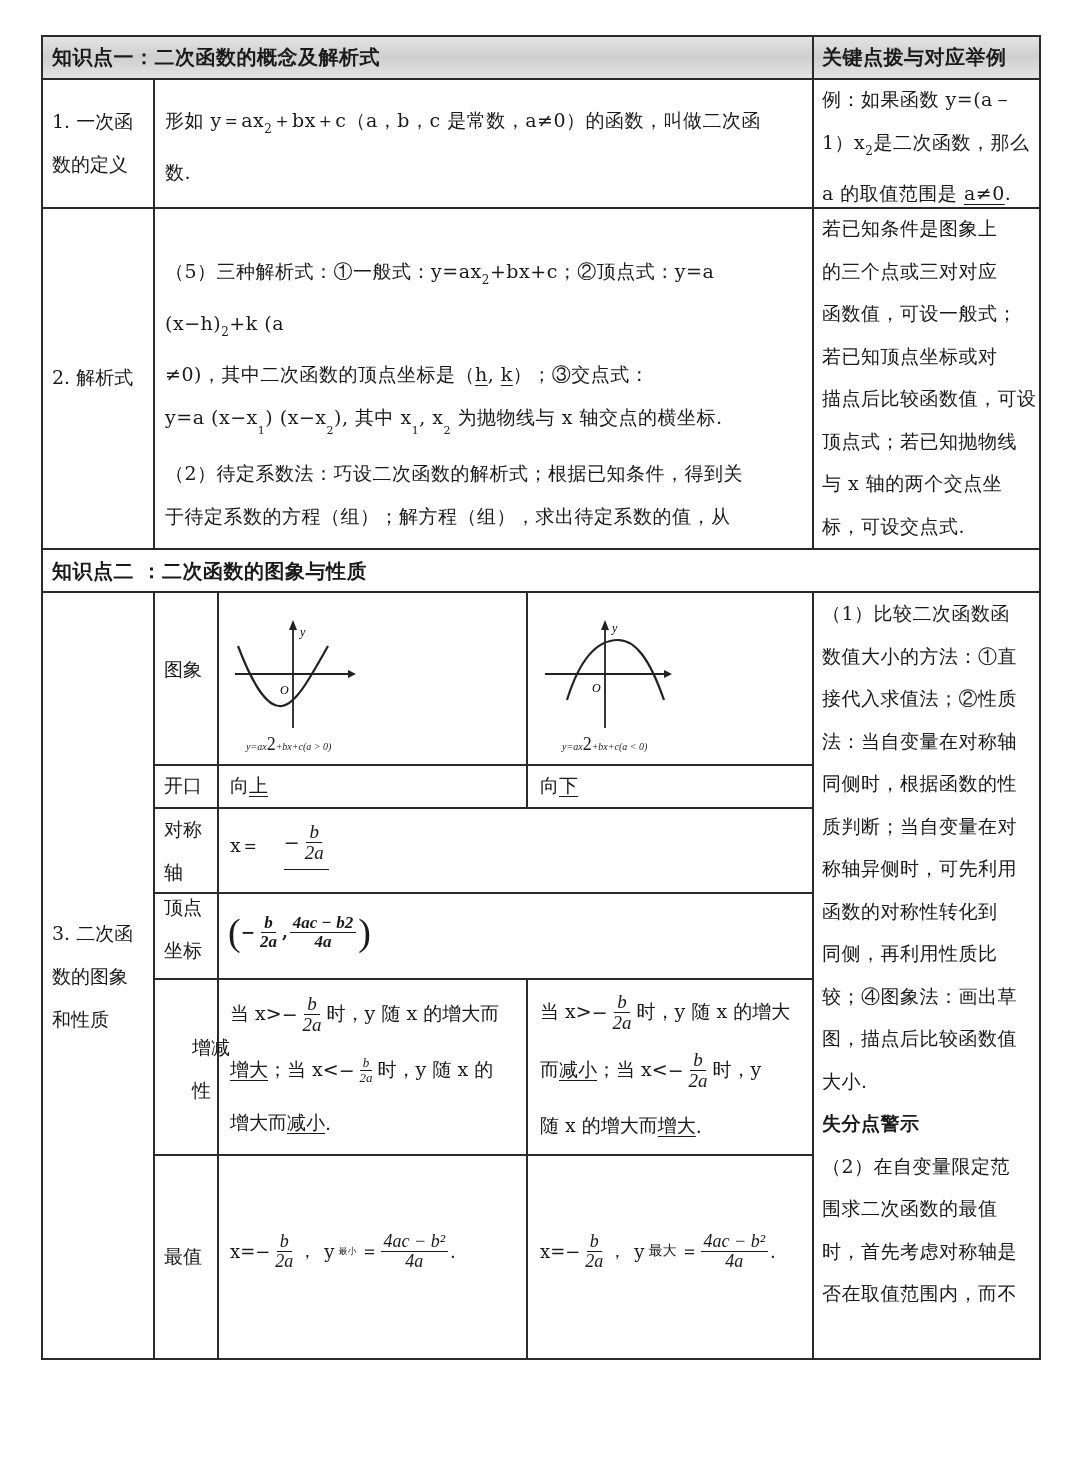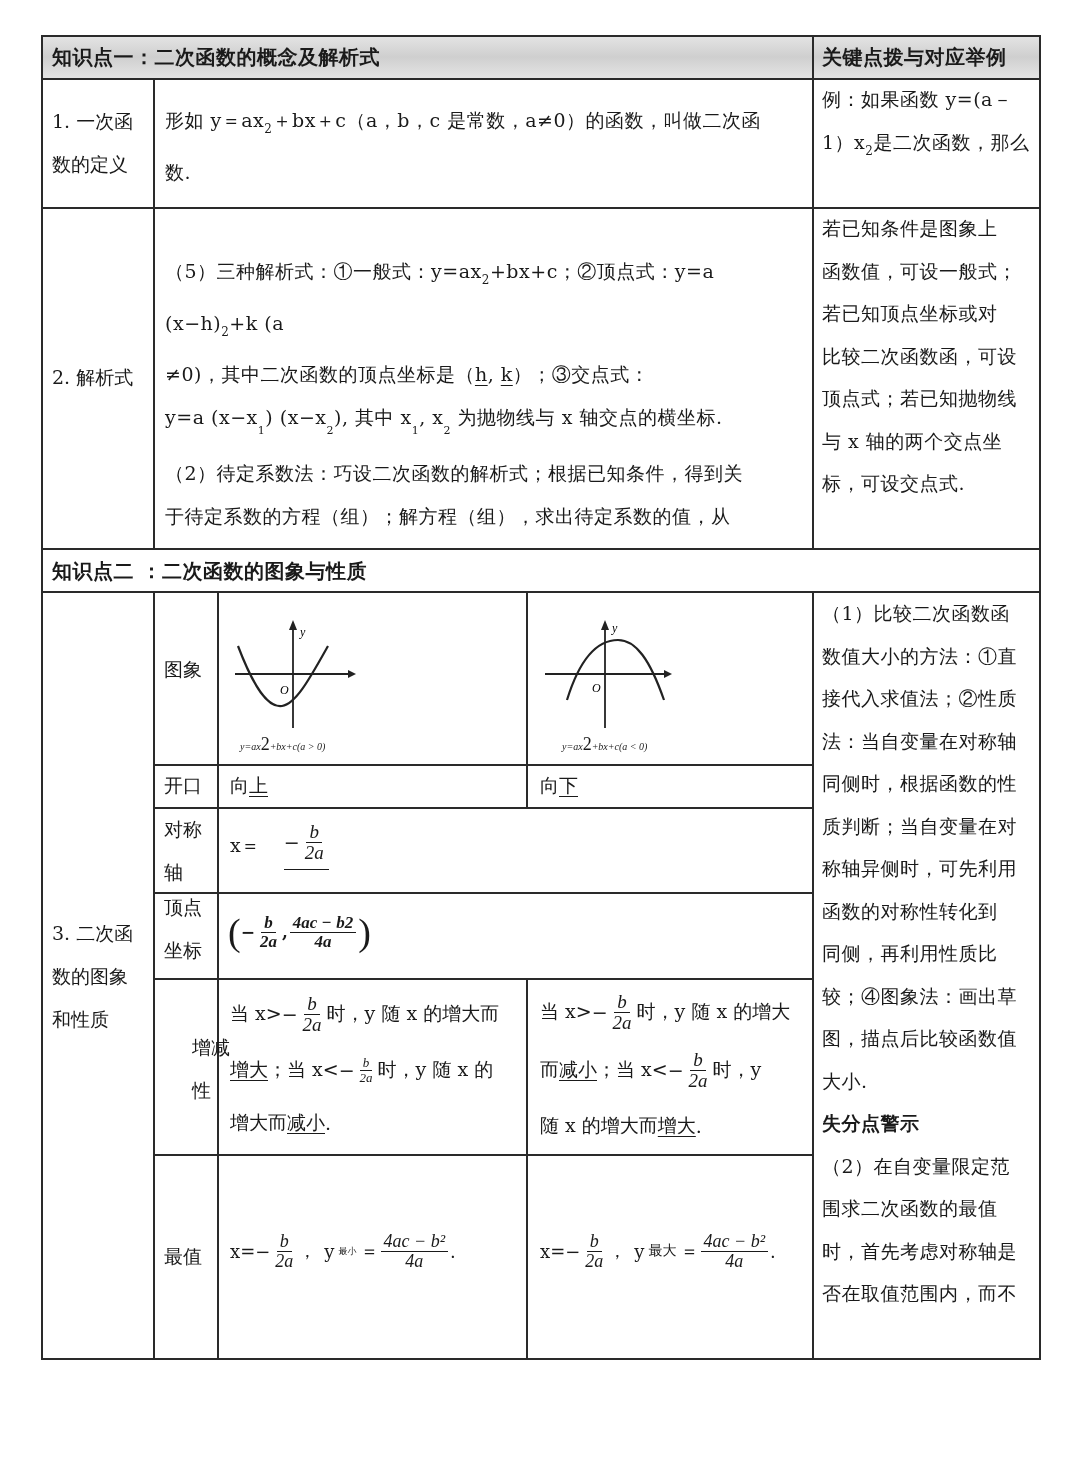--- a/index.html
+++ b/index.html
@@ -65,35 +65,37 @@
   <div>1. 一次函</div>
   <div>数的定义</div>
 </div>
 <div class="abs txt" style="left:165px;top:99px;width:640px;">
   <div><span>形如 y＝ax</span><span class="sub">2</span><span>＋bx＋c（a，b，c 是常数，a≠0）的函数，叫做二次函</span></div>
   <div>数.</div>
 </div>
 <div class="abs txt" style="left:822px;top:78px;width:215px;">
   <div>例：如果函数 y=(a－</div>
   <div><span>1）x</span><span class="sub">2</span><span>是二次函数，那么</span></div>
+  <div><span>a 的取值范围是 </span><span class="u">a≠0</span><span>.</span></div>
 </div>
 
 <div class="abs lbl" style="left:52px;top:356px;">2. 解析式</div>
 <div class="abs txt" style="left:165px;top:250px;width:645px;">
   <div><span>（5）三种解析式：①一般式：y=ax</span><span class="sub">2</span><span>+bx+c；②顶点式：y=a (x−h)</span><span class="sub">2</span><span>+k (a</span></div>
   <div><span>≠0)，其中二次函数的顶点坐标是（</span><span class="u">h</span><span>, </span><span class="u">k</span><span>）；③交点式：</span></div>
   <div><span>y=a (x−x</span><span class="sub2">1</span><span>) (x−x</span><span class="sub2">2</span><span>), 其中 x</span><span class="sub2">1</span><span>, x</span><span class="sub2">2</span><span> 为抛物线与 x 轴交点的横坐标.</span></div>
   <div>（2）待定系数法：巧设二次函数的解析式；根据已知条件，得到关</div>
   <div>于待定系数的方程（组）；解方程（组），求出待定系数的值，从</div>
 </div>
 <div class="abs txt" style="left:822px;top:207px;width:215px;">
   <div>若已知条件是图象上</div>
+  <div>的三个点或三对对应</div>
   <div>函数值，可设一般式；</div>
   <div>若已知顶点坐标或对</div>
-  <div>比较二次函数函，可设</div>
+  <div>描点后比较函数值，可设</div>
   <div>顶点式；若已知抛物线</div>
   <div>与 x 轴的两个交点坐</div>
   <div>标，可设交点式.</div>
 </div>
 
 <div class="abs hdr" style="left:52px;top:558px;">知识点二 ：二次函数的图象与性质</div>
 
 <div class="abs lbl" style="left:52px;top:912px;">
   <div>3. 二次函</div>
   <div>数的图象</div>
@@ -106,21 +108,21 @@
   <svg width="130" height="110" viewBox="0 0 130 110">
     <line x1="5" y1="56" x2="118" y2="56" stroke="#222" stroke-width="1.8"></line>
     <polygon points="118,52 126,56 118,60" fill="#222"></polygon>
     <line x1="63" y1="110" x2="63" y2="10" stroke="#222" stroke-width="1.8"></line>
     <polygon points="59,12 63,2 67,12" fill="#222"></polygon>
 
     <path d="M8,28 C24,70 38,90 52,88 C66,86 80,60 98,28" fill="none" stroke="#222" stroke-width="2.2"></path>
     <text x="70" y="18" font-size="12" font-style="italic" font-family="Liberation Serif, serif">y</text>
     <text x="50" y="76" font-size="12" font-style="italic" font-family="Liberation Serif, serif">O</text>
   </svg>
-  <div class="graph-cap" style="margin-top:2px;margin-left:10px;"><span>y=ax</span><span class="big">2</span><span>+bx+c(a &gt; 0)</span></div>
+  <div class="graph-cap" style="margin-top:2px;margin-left:16px;"><span>y=ax</span><span class="big">2</span><span>+bx+c(a &gt; 0)</span></div>
 </div>
 
 <div class="abs" style="left:540px;top:618px;width:140px;height:130px;">
   <svg width="140" height="110" viewBox="0 0 140 110">
     <line x1="5" y1="56" x2="124" y2="56" stroke="#222" stroke-width="1.8"></line>
     <polygon points="124,52 132,56 124,60" fill="#222"></polygon>
     <line x1="65" y1="110" x2="65" y2="10" stroke="#222" stroke-width="1.8"></line>
     <polygon points="61,12 65,2 69,12" fill="#222"></polygon>
     <path d="M27,82 C40,40 58,22 78,22 C96,22 110,42 124,82" fill="none" stroke="#222" stroke-width="2.2"></path>
     <text x="72" y="14" font-size="12" font-style="italic" font-family="Liberation Serif, serif">y</text>

